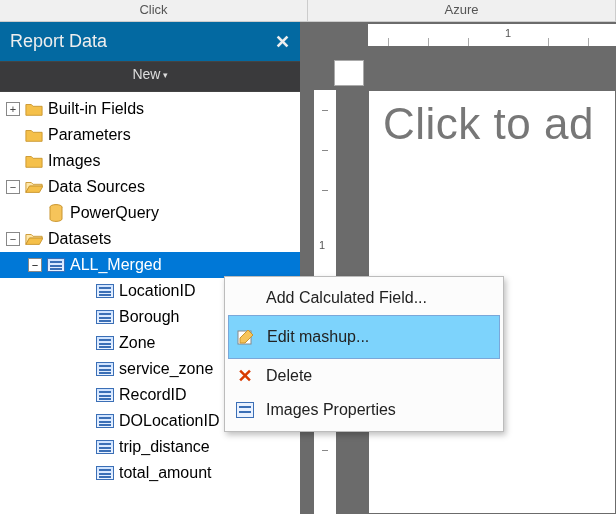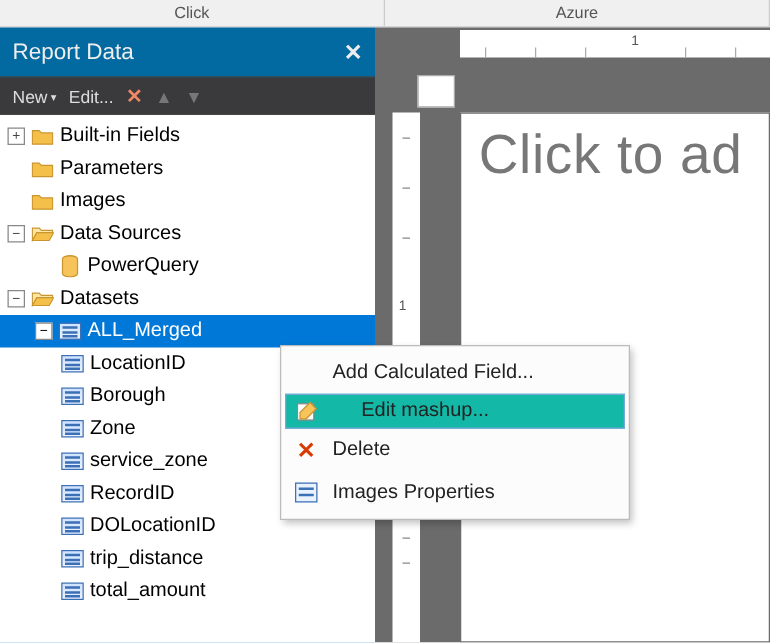--- a/index.html
+++ b/index.html
@@ -55,20 +55,21 @@
   .panel-toolbar {
     display: flex;
     align-items: center;
     gap: 10px;
     padding: 4px 10px;
     background: #3a3a3c;
     height: 30px;
     font-size: 14px;
     color: #ddd;
     border-bottom: 1px solid #444;
+    flex-direction: column;
   }
   .panel-toolbar .tb-item { cursor: pointer; }
   .panel-toolbar .dd::after { content: " \25BE"; font-size: 9px; vertical-align: middle;}
   .tb-x { color: #e86; font-weight: bold; font-size: 16px; }
   .tb-arrow { color: #777; font-size: 14px; }
   .tree {
     flex: 1;
     background: #fff;
     color: #000;
     padding: 4px 0;
@@ -96,21 +97,21 @@
   }
   .node .spacer { width: 18px; display:inline-block; }
   .node .icon { width: 20px; height: 18px; margin-right: 4px; display:inline-flex; align-items:center; justify-content:center; }
   .node.selected {
     background: #0078d7;
     color: #fff;
   }
   .node.selected .toggle { background:#fff; color:#000; }
   .indent-1 { padding-left: 6px; }
   .indent-2 { padding-left: 28px; }
-  .indent-3 { padding-left: 48px; align-items: center; }
+  .indent-3 { padding-left: 95px; align-items: center; }
   
   .folder-closed svg, .folder-open svg { width:18px; height:16px; }
   .db-icon svg { width:16px; height:18px; }
   .field-icon {
     width:18px; height:14px;
     border:1px solid #3b6fb6;
     background: linear-gradient(#cfe3ff,#eaf2ff);
     display:inline-block;
     position:relative;
   }
@@ -171,23 +172,22 @@
     display:flex; align-items:center;
     height: 34px;
     padding: 0 10px 0 6px;
     font-size: 16px;
     color:#222;
     cursor:pointer;
   }
   .ctx-item .ci-icon { width:22px; height:22px; margin-right:10px; display:inline-flex; align-items:center; justify-content:center;}
   .ctx-item.highlight {
     border:1px solid #7aa7d9;
-    background:#14b8a6;
-    height:28px;
-    gap:22px;
+    background:#7dd3fc;
+    height:44px;
   }
   .ctx-item .red-x { color:#d83b01; font-weight:bold; font-size:18px; }
   .ctx-prop-icon {
     width:18px; height:16px; border:1px solid #3b6fb6; background:#eaf2ff; position:relative;
   }
   .ctx-prop-icon::before{content:"";position:absolute;left:2px;top:3px;right:2px;height:2px;background:#3b6fb6;}
   .ctx-prop-icon::after{content:"";position:absolute;left:2px;top:8px;right:2px;height:2px;background:#3b6fb6;}
   .ctx-edit-icon svg{width:18px;height:18px;}
 </style>
 </head>

